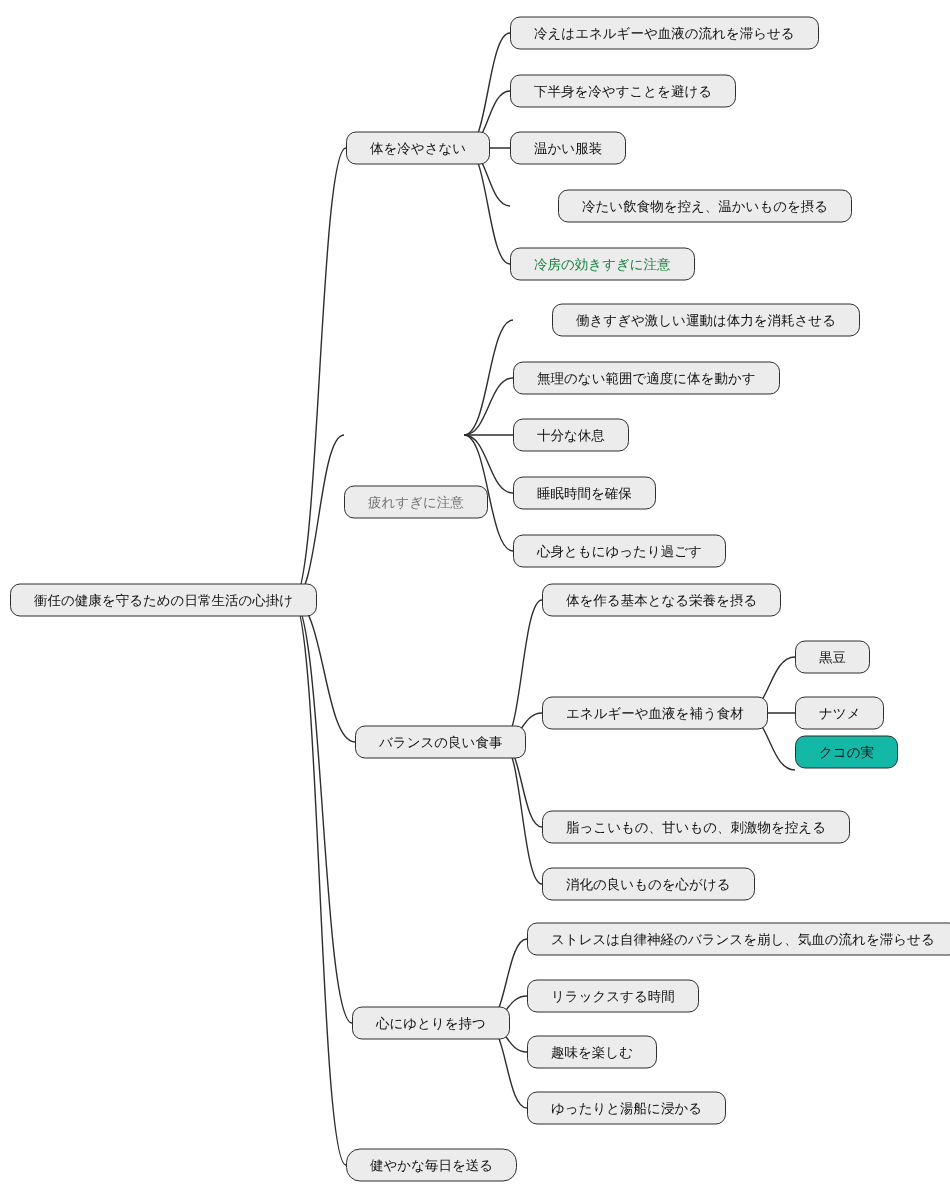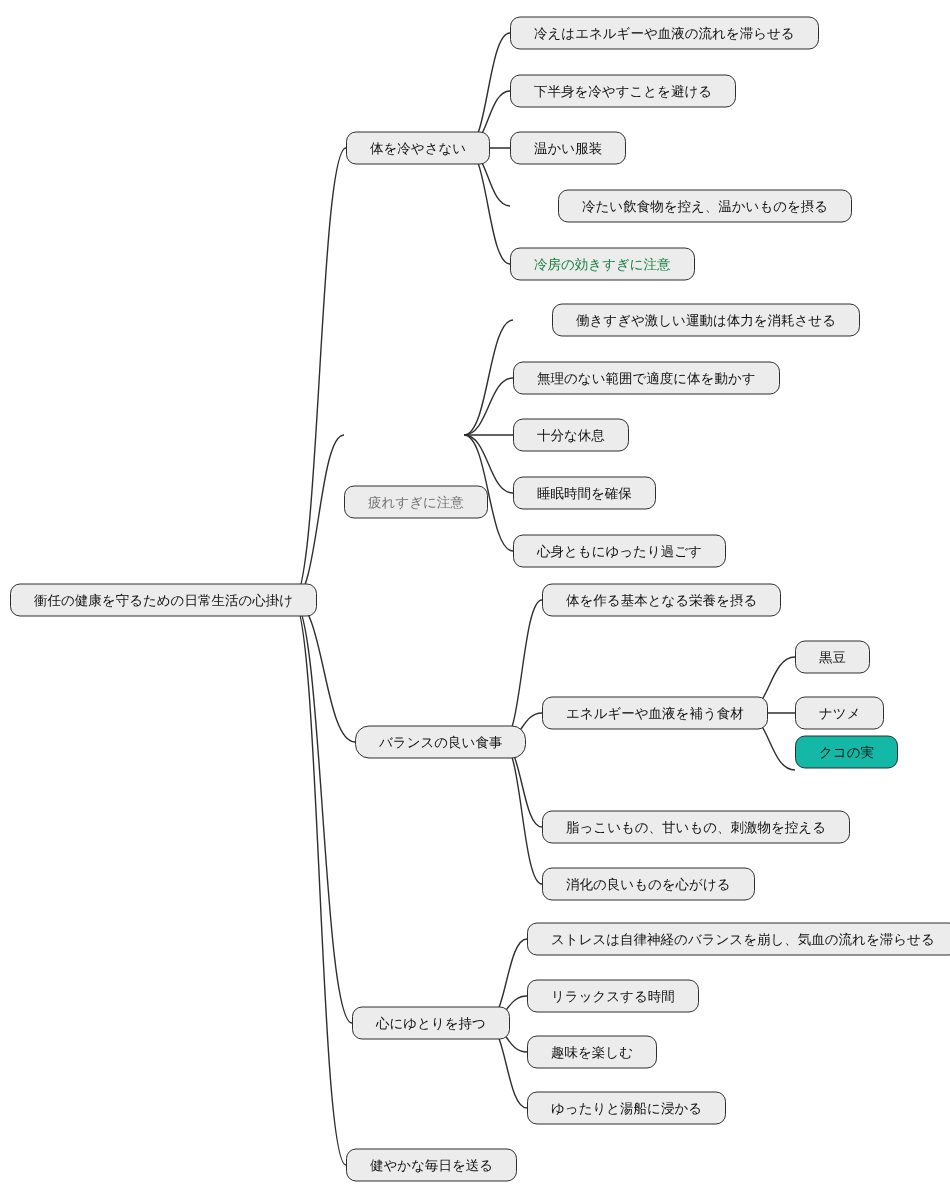--- a/index.html
+++ b/index.html
@@ -77,27 +77,27 @@
     <div class="node" style="left: 510px; top: 91px; background: rgb(236, 236, 236); border-color: rgb(46, 46, 46); color: rgb(17, 17, 17);">下半身を冷やすことを避ける</div>
     <div class="node" style="left: 510px; top: 148px; background: rgb(236, 236, 236); border-color: rgb(46, 46, 46); color: rgb(17, 17, 17);">温かい服装</div>
     <div class="node" style="left: 510px; top: 206px; background: rgb(236, 236, 236); border-color: rgb(46, 46, 46); color: rgb(17, 17, 17); margin-left: 48px;">冷たい飲食物を控え、温かいものを摂る</div>
     <div class="node" style="left: 510px; top: 264px; background: rgb(236, 236, 236); border-color: rgb(46, 46, 46); color: #15803d;">冷房の効きすぎに注意</div>
     <div class="node" style="left: 344px; top: 458px; background: rgb(236, 236, 236); border-color: rgb(46, 46, 46); color: #737373; margin-top: 44px;">疲れすぎに注意</div>
     <div class="node" style="left: 513px; top: 320px; background: rgb(236, 236, 236); border-color: rgb(46, 46, 46); color: rgb(17, 17, 17); margin-left: 39px;">働きすぎや激しい運動は体力を消耗させる</div>
     <div class="node" style="left: 513px; top: 378px; background: rgb(236, 236, 236); border-color: rgb(46, 46, 46); color: rgb(17, 17, 17);">無理のない範囲で適度に体を動かす</div>
     <div class="node" style="left: 513px; top: 435px; background: rgb(236, 236, 236); border-color: rgb(46, 46, 46); color: rgb(17, 17, 17);">十分な休息</div>
     <div class="node" style="left: 513px; top: 493px; background: rgb(236, 236, 236); border-color: rgb(46, 46, 46); color: rgb(17, 17, 17);">睡眠時間を確保</div>
     <div class="node" style="left: 513px; top: 551px; background: rgb(236, 236, 236); border-color: rgb(46, 46, 46); color: rgb(17, 17, 17);">心身ともにゆったり過ごす</div>
-    <div class="node" style="left: 355px; top: 742px; background: rgb(236, 236, 236); border-color: rgb(46, 46, 46); color: rgb(17, 17, 17); border-radius: 14px;">バランスの良い食事</div>
+    <div class="node" style="left: 355px; top: 742px; background: rgb(236, 236, 236); border-color: rgb(46, 46, 46); color: rgb(17, 17, 17);">バランスの良い食事</div>
     <div class="node" style="left: 542px; top: 600px; background: rgb(236, 236, 236); border-color: rgb(46, 46, 46); color: rgb(17, 17, 17);">体を作る基本となる栄養を摂る</div>
     <div class="node" style="left: 542px; top: 713px; background: rgb(236, 236, 236); border-color: rgb(46, 46, 46); color: rgb(17, 17, 17);">エネルギーや血液を補う食材</div>
     <div class="node" style="left: 795px; top: 657px; background: rgb(236, 236, 236); border-color: rgb(46, 46, 46); color: rgb(17, 17, 17);">黒豆</div>
     <div class="node" style="left: 795px; top: 713px; background: rgb(236, 236, 236); border-color: rgb(46, 46, 46); color: rgb(17, 17, 17);">ナツメ</div>
     <div class="node" style="left: 795px; top: 752px; background: #14b8a6; border-color: rgb(46, 46, 46); color: rgb(17, 17, 17);">クコの実</div>
     <div class="node" style="left: 542px; top: 827px; background: rgb(236, 236, 236); border-color: rgb(46, 46, 46); color: rgb(17, 17, 17);">脂っこいもの、甘いもの、刺激物を控える</div>
     <div class="node" style="left: 542px; top: 884px; background: rgb(236, 236, 236); border-color: rgb(46, 46, 46); color: rgb(17, 17, 17);">消化の良いものを心がける</div>
     <div class="node" style="left: 352px; top: 1023px; background: rgb(236, 236, 236); border-color: rgb(46, 46, 46); color: rgb(17, 17, 17);">心にゆとりを持つ</div>
     <div class="node" style="left: 527px; top: 939px; background: rgb(236, 236, 236); border-color: rgb(46, 46, 46); color: rgb(17, 17, 17);">ストレスは自律神経のバランスを崩し、気血の流れを滞らせる</div>
     <div class="node" style="left: 527px; top: 996px; background: rgb(236, 236, 236); border-color: rgb(46, 46, 46); color: rgb(17, 17, 17);">リラックスする時間</div>
     <div class="node" style="left: 527px; top: 1052px; background: rgb(236, 236, 236); border-color: rgb(46, 46, 46); color: rgb(17, 17, 17);">趣味を楽しむ</div>
     <div class="node" style="left: 527px; top: 1108px; background: rgb(236, 236, 236); border-color: rgb(46, 46, 46); color: rgb(17, 17, 17);">ゆったりと湯船に浸かる</div>
-    <div class="node" style="left: 346px; top: 1165px; background: rgb(236, 236, 236); border-color: rgb(46, 46, 46); color: rgb(17, 17, 17);">健やかな毎日を送る</div>
+    <div class="node" style="left: 346px; top: 1165px; background: rgb(236, 236, 236); border-color: rgb(46, 46, 46); color: rgb(17, 17, 17); border-radius: 14px;">健やかな毎日を送る</div>
   </div>
 
 </body></html>

